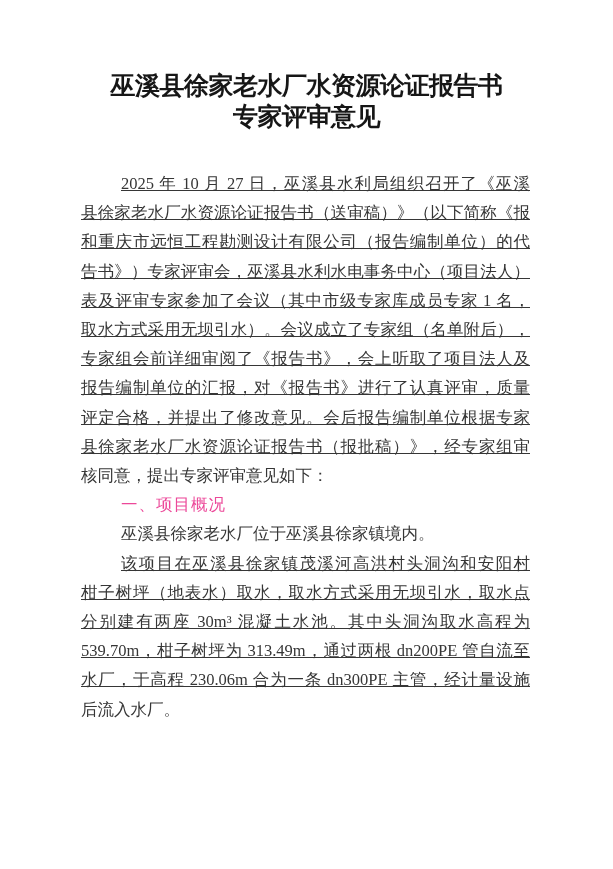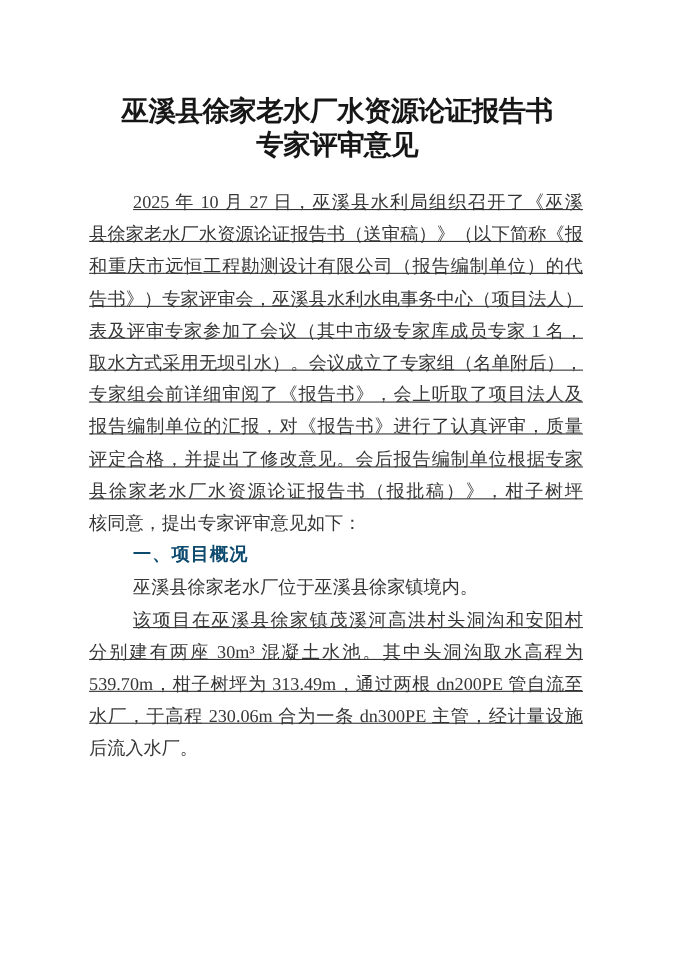--- a/index.html
+++ b/index.html
@@ -7,21 +7,21 @@
   .page {
     position: relative;
     width: 613px;
     height: 869px;
     background: #ffffff;
     overflow: hidden;
     font-family: "Liberation Serif", "DejaVu Serif", serif;
   }
   .doc-title {
     position: absolute;
-    top: 86px;
+    top: 70px;
     left: 0;
     right: 0;
     text-align: center;
     font-family: "Liberation Sans", "DejaVu Sans", sans-serif;
     font-weight: 700;
     font-size: 25px;
     line-height: 31px;
     letter-spacing: -0.5px;
     color: #161616;
   }
@@ -42,22 +42,22 @@
     text-align: justify;
     text-align-last: justify;
     text-justify: inter-character;
     text-decoration: underline;
   }
   .ln.ind {
     text-indent: 40px;
   }
   .ln.hd {
     font-family: "Liberation Sans", "DejaVu Sans", sans-serif;
-    font-weight: 700;
-    color: #0c4a6e;
+    font-weight: 400;
+    color: #ec4899;
     letter-spacing: 1px;
   }
 </style>
 </head>
 <body>
 
 <div class="page">
 
   <div class="doc-title">
     <div>巫溪县徐家老水厂水资源论证报告书</div>
@@ -67,24 +67,25 @@
   <div class="doc-body">
     <div class="ln j ind">2025 年 10 月 27 日，巫溪县水利局组织召开了《巫溪</div>
     <div class="ln j">县徐家老水厂水资源论证报告书（送审稿）》（以下简称《报</div>
     <div class="ln j">和重庆市远恒工程勘测设计有限公司（报告编制单位）的代</div>
     <div class="ln j">告书》）专家评审会，巫溪县水利水电事务中心（项目法人）</div>
     <div class="ln j">表及评审专家参加了会议（其中市级专家库成员专家 1 名，</div>
     <div class="ln j">取水方式采用无坝引水）。会议成立了专家组（名单附后），</div>
     <div class="ln j">专家组会前详细审阅了《报告书》，会上听取了项目法人及</div>
     <div class="ln j">报告编制单位的汇报，对《报告书》进行了认真评审，质量</div>
     <div class="ln j">评定合格，并提出了修改意见。会后报告编制单位根据专家</div>
-    <div class="ln j">县徐家老水厂水资源论证报告书（报批稿）》，柑子树坪</div>
+    <div class="ln j">县徐家老水厂水资源论证报告书（报批稿）》，经专家组审</div>
     <div class="ln">核同意，提出专家评审意见如下：</div>
     <div class="ln hd ind">一、项目概况</div>
     <div class="ln ind">巫溪县徐家老水厂位于巫溪县徐家镇境内。</div>
     <div class="ln j ind">该项目在巫溪县徐家镇茂溪河高洪村头洞沟和安阳村</div>
+    <div class="ln j">柑子树坪（地表水）取水，取水方式采用无坝引水，取水点</div>
     <div class="ln j">分别建有两座 30m³ 混凝土水池。其中头洞沟取水高程为</div>
     <div class="ln j">539.70m，柑子树坪为 313.49m，通过两根 dn200PE 管自流至</div>
     <div class="ln j">水厂，于高程 230.06m 合为一条 dn300PE 主管，经计量设施</div>
     <div class="ln">后流入水厂。</div>
   </div>
 
 </div>
 
 </body></html>

